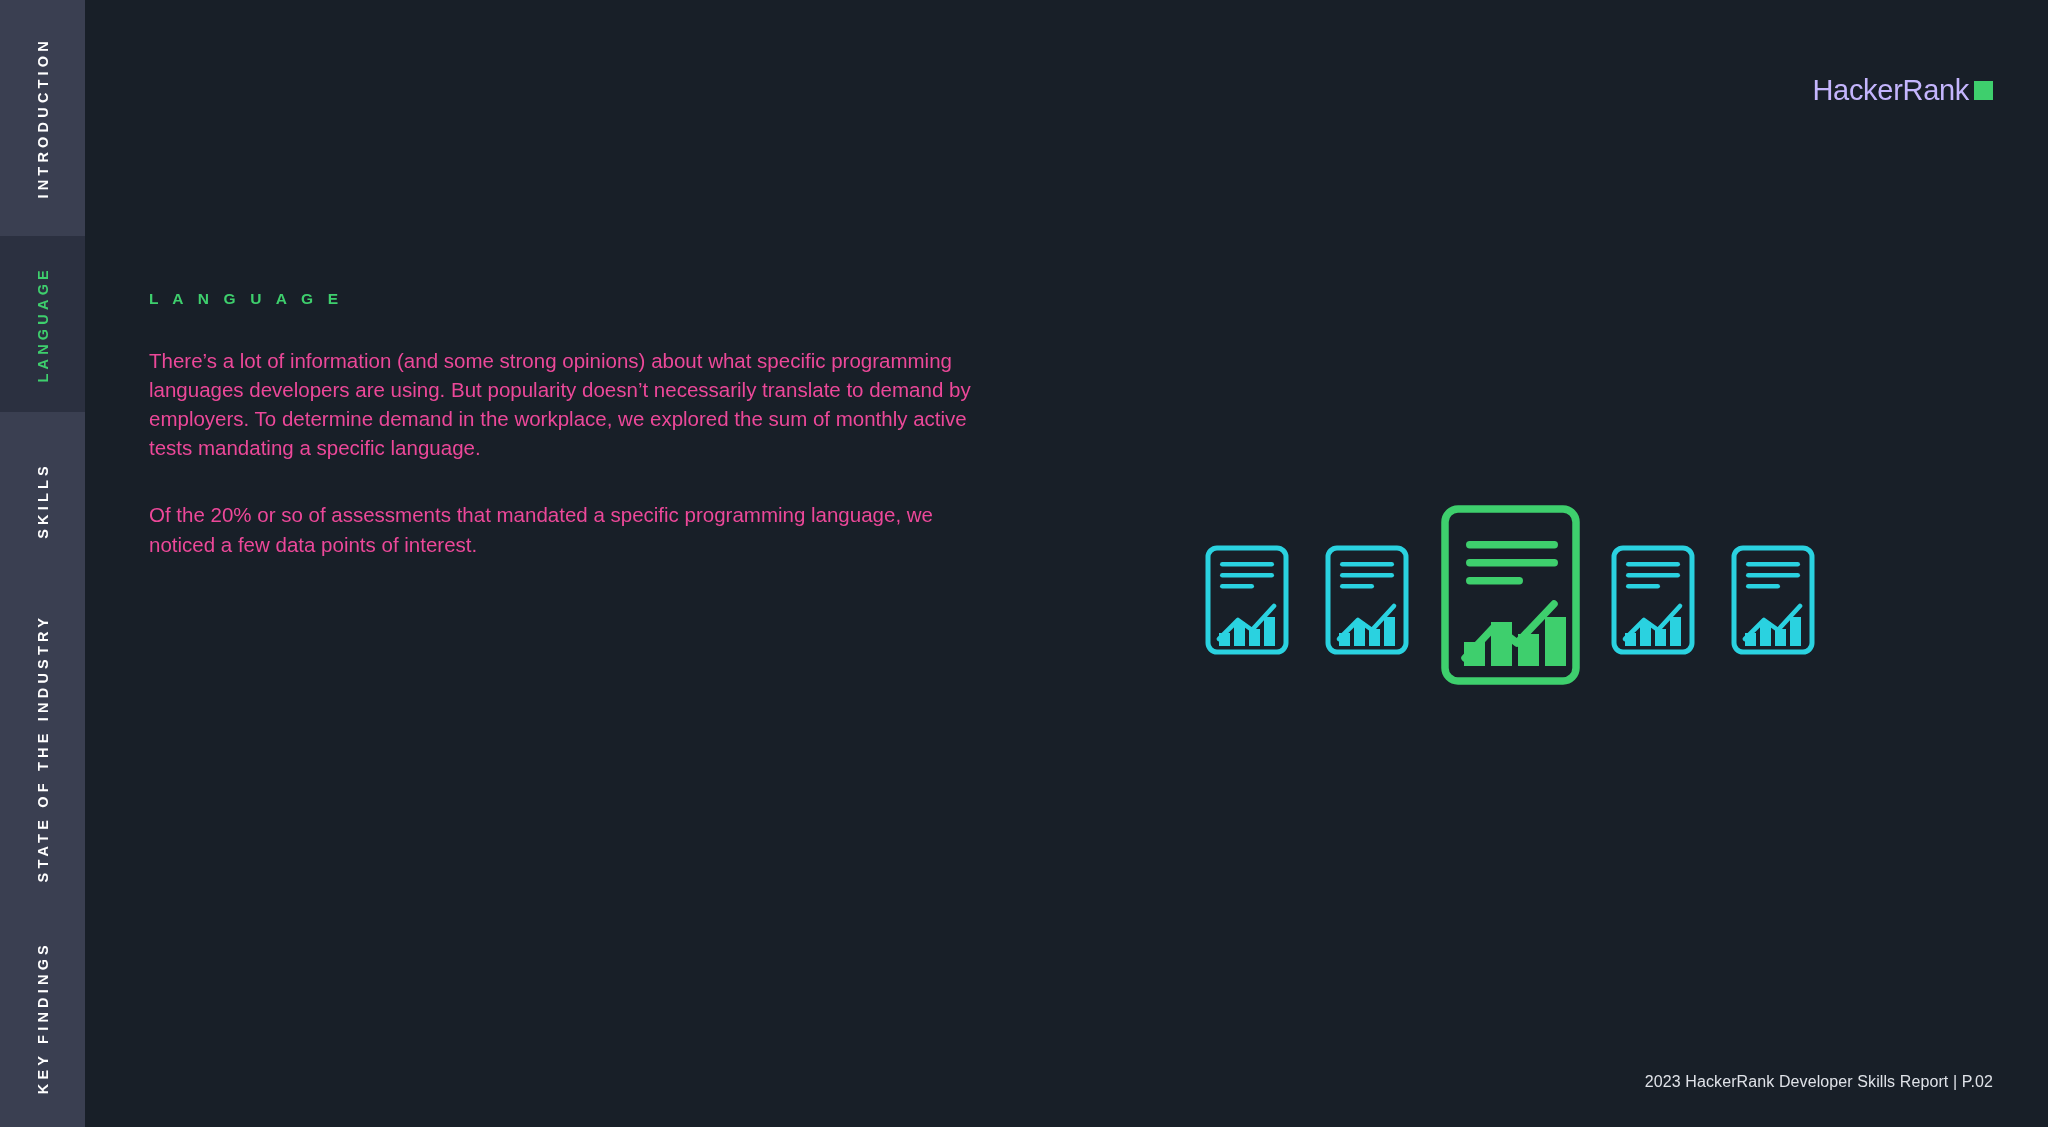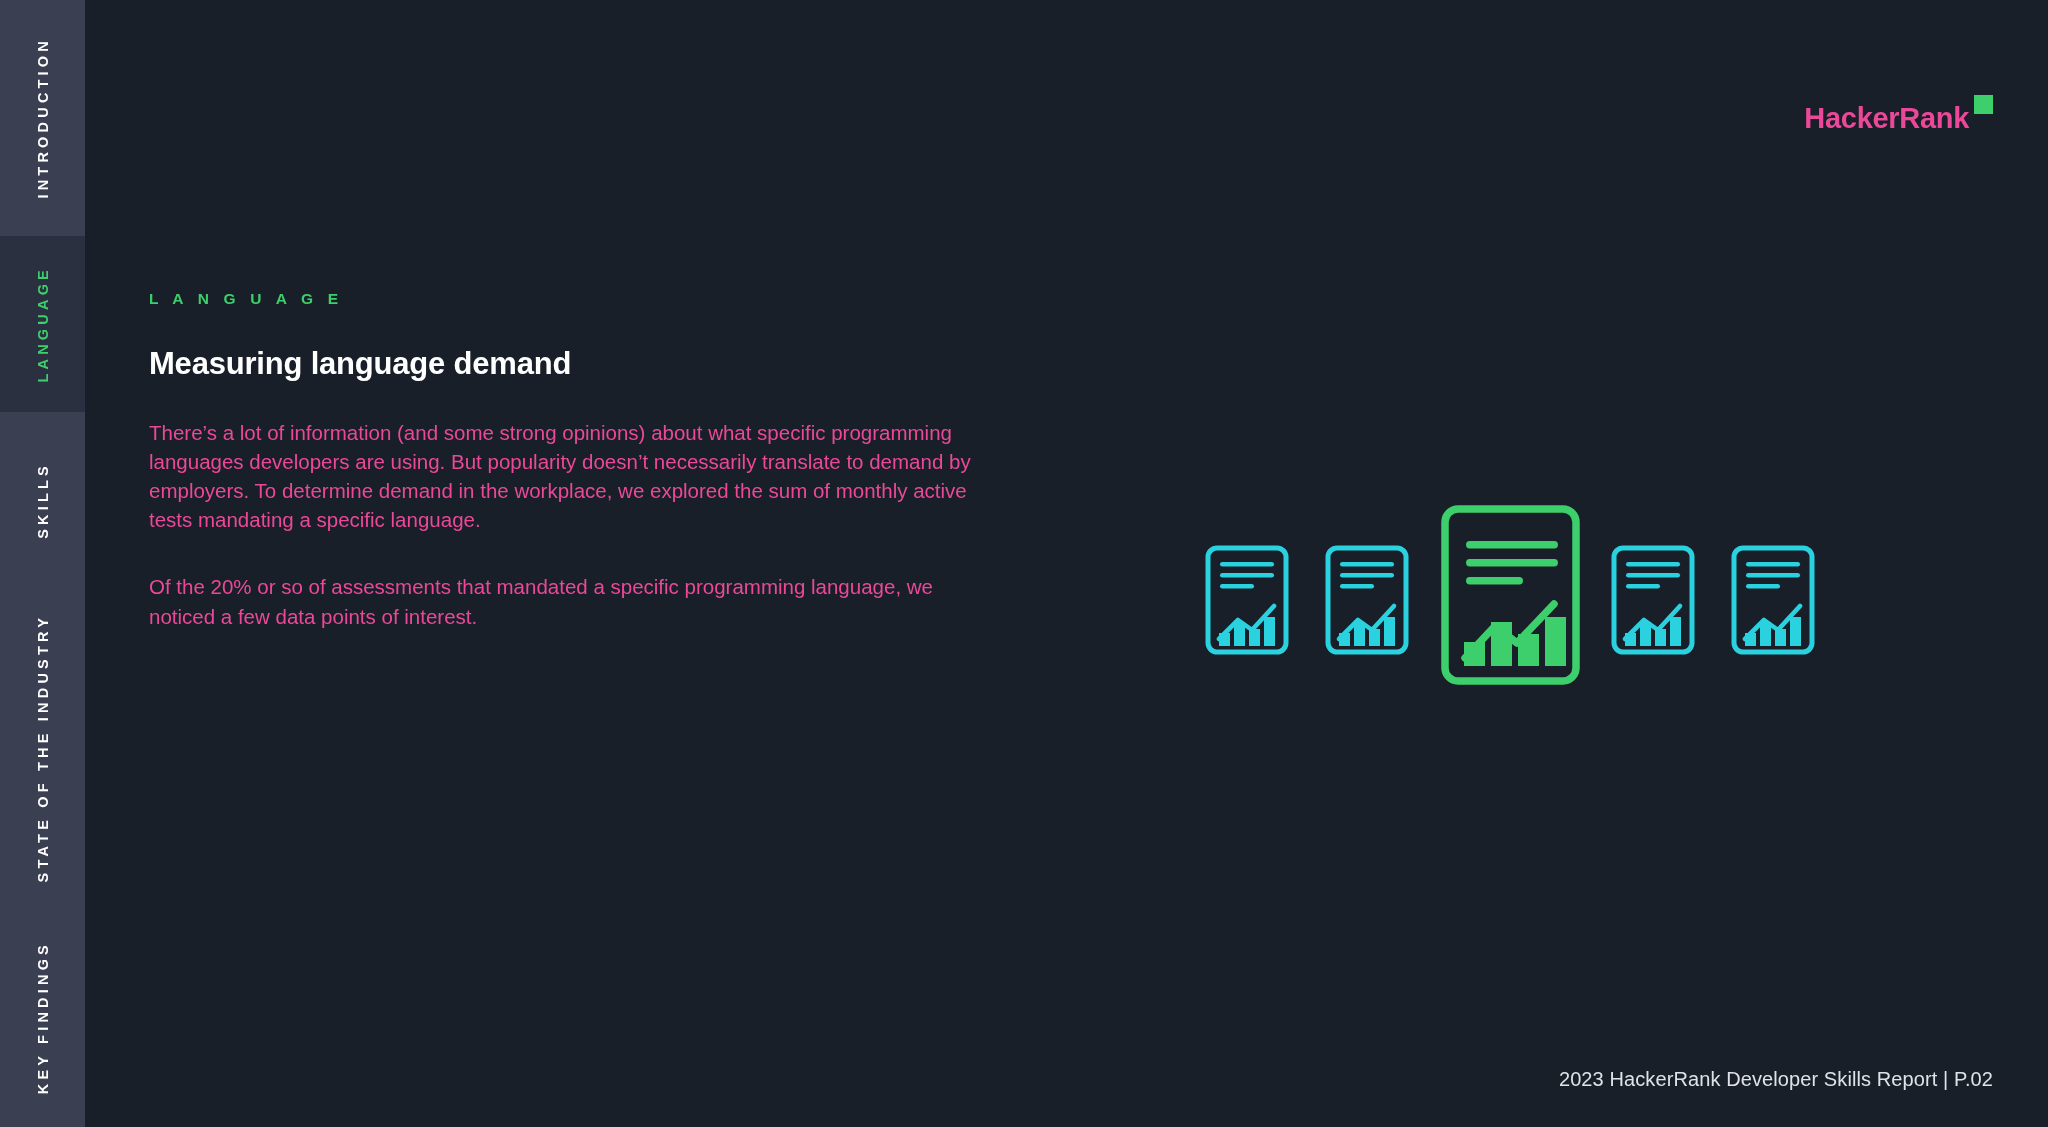--- a/index.html
+++ b/index.html
@@ -64,26 +64,25 @@
   .logo {
     position: absolute;
     top: 76px;
     right: 55px;
     display: flex;
     align-items: center;
     gap: 5px;
   }
   .logo-text {
     font-size: 29px;
-    font-weight: 700;
-    color: #ec4899;
+    font-weight: 400;
+    color: #c4b5fd;
     letter-spacing: -0.3px;
     line-height: 1;
     font-family: "Liberation Sans", sans-serif;
-    margin-top: 28px;
   }
   .logo-square {
     width: 19px;
     height: 19px;
     background: #3ecf6d;
     display: block;
   }
 
   
   .content {
@@ -128,21 +127,21 @@
     top: 500px;
     width: 640px;
     height: 190px;
   }
 
   
   .footer {
     position: absolute;
     right: 55px;
     bottom: 36px;
-    font-size: 20px;
+    font-size: 16px;
     color: #dfe2e8;
     letter-spacing: 0.1px;
     font-family: "Liberation Sans", sans-serif;
   }
 </style>
 </head>
 <body>
 
 <div class="page">
 
@@ -166,21 +165,20 @@
 
   <div class="main">
 
     <div class="logo">
       <span class="logo-text">HackerRank</span>
       <span class="logo-square"></span>
     </div>
 
     <div class="content">
       <div class="eyebrow">L A N G U A G E</div>
-      <h1 class="headline">Measuring language demand</h1>
       <p class="para">There’s a lot of information (and some strong opinions) about what specific programming languages developers are using. But popularity doesn’t necessarily translate to demand by employers. To determine demand in the workplace, we explored the sum of monthly active tests mandating a specific language.</p>
       <p class="para">Of the 20% or so of assessments that mandated a specific programming language, we noticed a few data points of interest.</p>
     </div>
 
     <div class="illustration">
       <svg width="640" height="190" viewBox="0 0 640 190" xmlns="http://www.w3.org/2000/svg">
 
         <g>
           <rect x="18" y="48" width="78" height="104" rx="9" ry="9" fill="none" stroke="#2ad2e0" stroke-width="5"></rect>
           <rect x="30" y="62" width="54" height="4.6" rx="2.3" fill="#2ad2e0"></rect>

